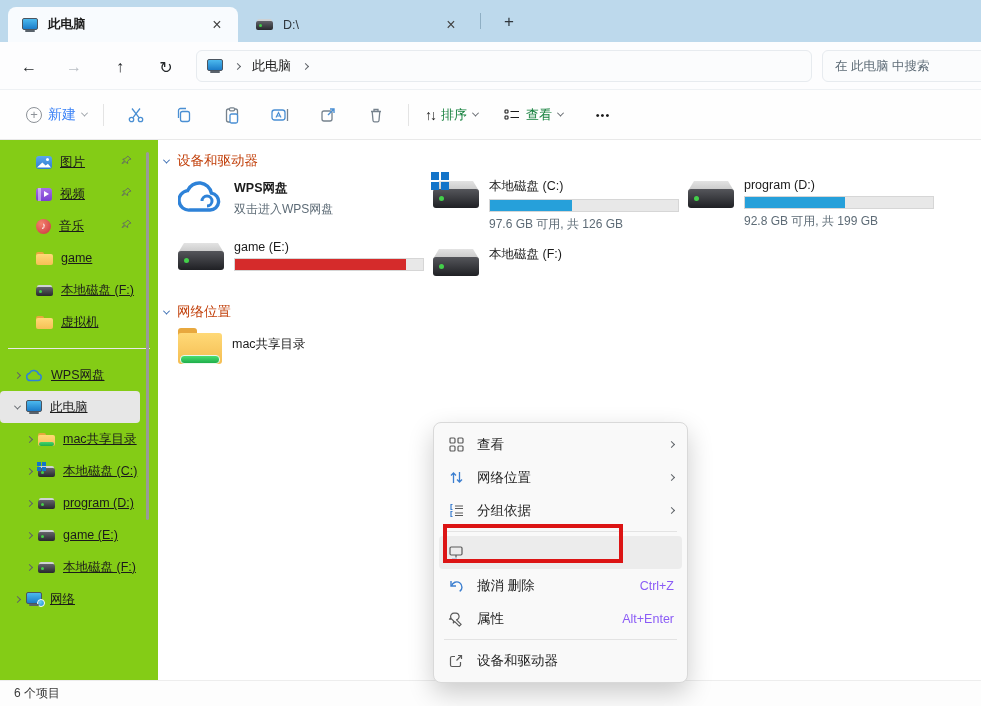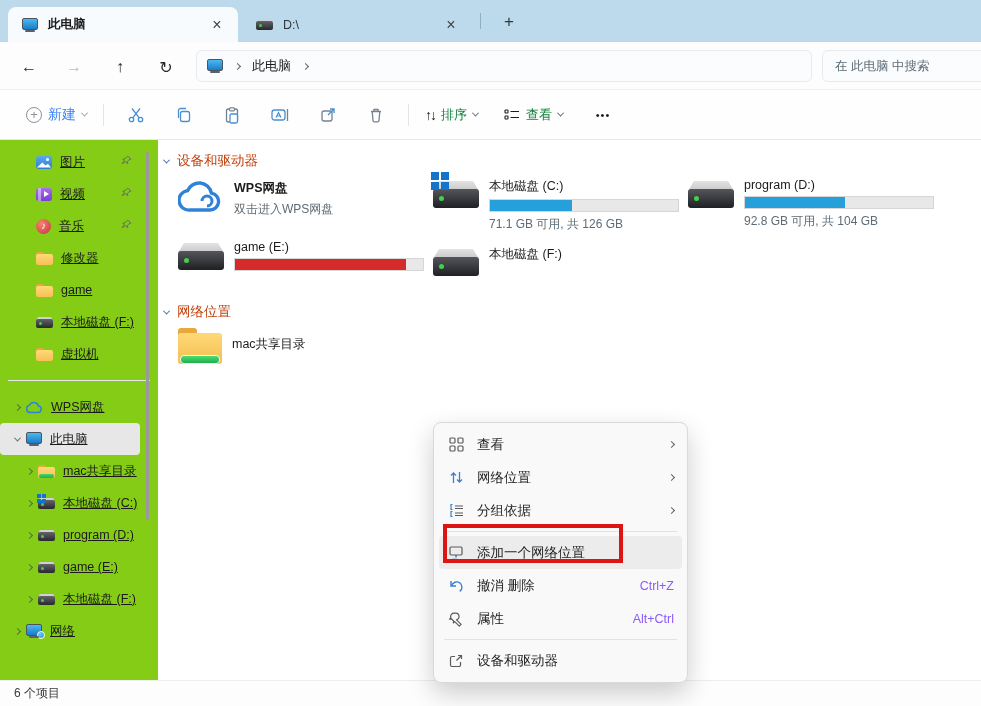--- a/index.html
+++ b/index.html
@@ -256,24 +256,20 @@
       <span class="i-music"></span>
       <span class="lbl">音乐</span>
       <span class="pin">
         <svg width="11" height="11" viewBox="0 0 12 12">
             <path d="M7.5 1.2 10.8 4.5 9 5l-2 2 .4 2.2-1.2-.4L4.4 7 1.8 9.6l-.6-.6L3.8 6.4 2 4.6l2.2-.4 2-2z" fill="none" stroke="#5f6368" stroke-width="1"></path>
           </svg>
       </span>
     </div>
     <div class="sb-row quick">
       <span class="i-folder"></span>
-      <span class="lbl">修改器</span>
-    </div>
-    <div class="sb-row quick">
-      <span class="i-folder"></span>
       <span class="lbl">game</span>
     </div>
     <div class="sb-row quick">
       <span class="i-drive">
           <span class="led"></span>
         </span>
       <span class="lbl">本地磁盘 (F:)</span>
     </div>
     <div class="sb-row quick">
       <span class="i-folder"></span>
@@ -377,34 +373,34 @@
     <div class="tile" style="left:275px; top:38px;">
       <span class="i-drive-l">
           <span class="led"></span>
           <span class="win-sq-l"></span>
         </span>
       <div>
         <div class="tname">本地磁盘 (C:)</div>
         <div class="bar-track">
           <div class="bar-fill" style="width: 43.6%; background: rgb(38, 160, 218);"></div>
         </div>
-        <div class="tcap">71.1 GB 可用, 共 126 GB</div>
+        <div class="tcap">97.6 GB 可用, 共 126 GB</div>
       </div>
     </div>
 
     <div class="tile" style="left:530px; top:38px;">
       <span class="i-drive-l">
           <span class="led"></span>
         </span>
       <div>
         <div class="tname">program (D:)</div>
         <div class="bar-track">
           <div class="bar-fill" style="width: 53.4%; background: rgb(38, 160, 218);"></div>
         </div>
-        <div class="tcap">92.8 GB 可用, 共 104 GB</div>
+        <div class="tcap">92.8 GB 可用, 共 199 GB</div>
       </div>
     </div>
 
     <div class="tile" style="left:20px; top:100px;">
       <span class="i-drive-l">
           <span class="led"></span>
         </span>
       <div>
         <div class="tname">game (E:)</div>
         <div class="bar-track">
@@ -472,40 +468,39 @@
     </div>
     <div class="ctx-sep"></div>
     <div class="ctx-item hover">
       <span class="mi">
         <svg width="16" height="16" viewBox="0 0 16 16">
             <rect x="2" y="2" width="12" height="8" rx="1.2" fill="none" stroke="#5a5a5a" stroke-width="1.2"></rect>
             <path d="M8 10v2.5" stroke="#5a5a5a" stroke-width="1.2"></path>
             <path d="M4 14.5h5" stroke="#3c7fd0" stroke-width="1.6"></path>
           </svg>
       </span>
-      <span class="mlabel">添加一个网络位置</span>
     </div>
     <div class="ctx-item">
       <span class="mi">
         <svg width="16" height="16" viewBox="0 0 16 16">
             <path d="M3 3v5h5" fill="none" stroke="#3c7fd0" stroke-width="1.4"></path>
             <path d="M3.5 8c1-3.6 5.2-5.3 8.2-3.2 3 2.1 3 6.6 0 8.6" fill="none" stroke="#3c7fd0" stroke-width="1.4"></path>
           </svg>
       </span>
       <span class="mlabel">撤消 删除</span>
       <span class="mshort">Ctrl+Z</span>
     </div>
     <div class="ctx-item">
       <span class="mi">
         <svg width="16" height="16" viewBox="0 0 16 16">
             <path d="M6.8 2.2a3.4 3.4 0 0 0-3.9 4.6L1.5 8.2l2-.3 2.1 2.1-.3 2 1.4-1.4 4.6 4.6 1.8-1.8-4.6-4.6a3.4 3.4 0 0 0-1.7-6.6z" fill="none" stroke="#5a5a5a" stroke-width="1.2" stroke-linejoin="round"></path>
           </svg>
       </span>
       <span class="mlabel">属性</span>
-      <span class="mshort">Alt+Ctrl</span>
+      <span class="mshort">Alt+Enter</span>
     </div>
     <div class="ctx-sep"></div>
     <div class="ctx-item">
       <span class="mi">
         <svg width="16" height="16" viewBox="0 0 16 16">
             <path d="M7 3.5H4A1.5 1.5 0 0 0 2.5 5v7A1.5 1.5 0 0 0 4 13.5h7A1.5 1.5 0 0 0 12.5 12V9" fill="none" stroke="#5a5a5a" stroke-width="1.2"></path>
             <path d="M8.5 7.5 13.5 2.5 M10 2.5h3.5V6" fill="none" stroke="#5a5a5a" stroke-width="1.2"></path>
           </svg>
       </span>
       <span class="mlabel">设备和驱动器</span>

